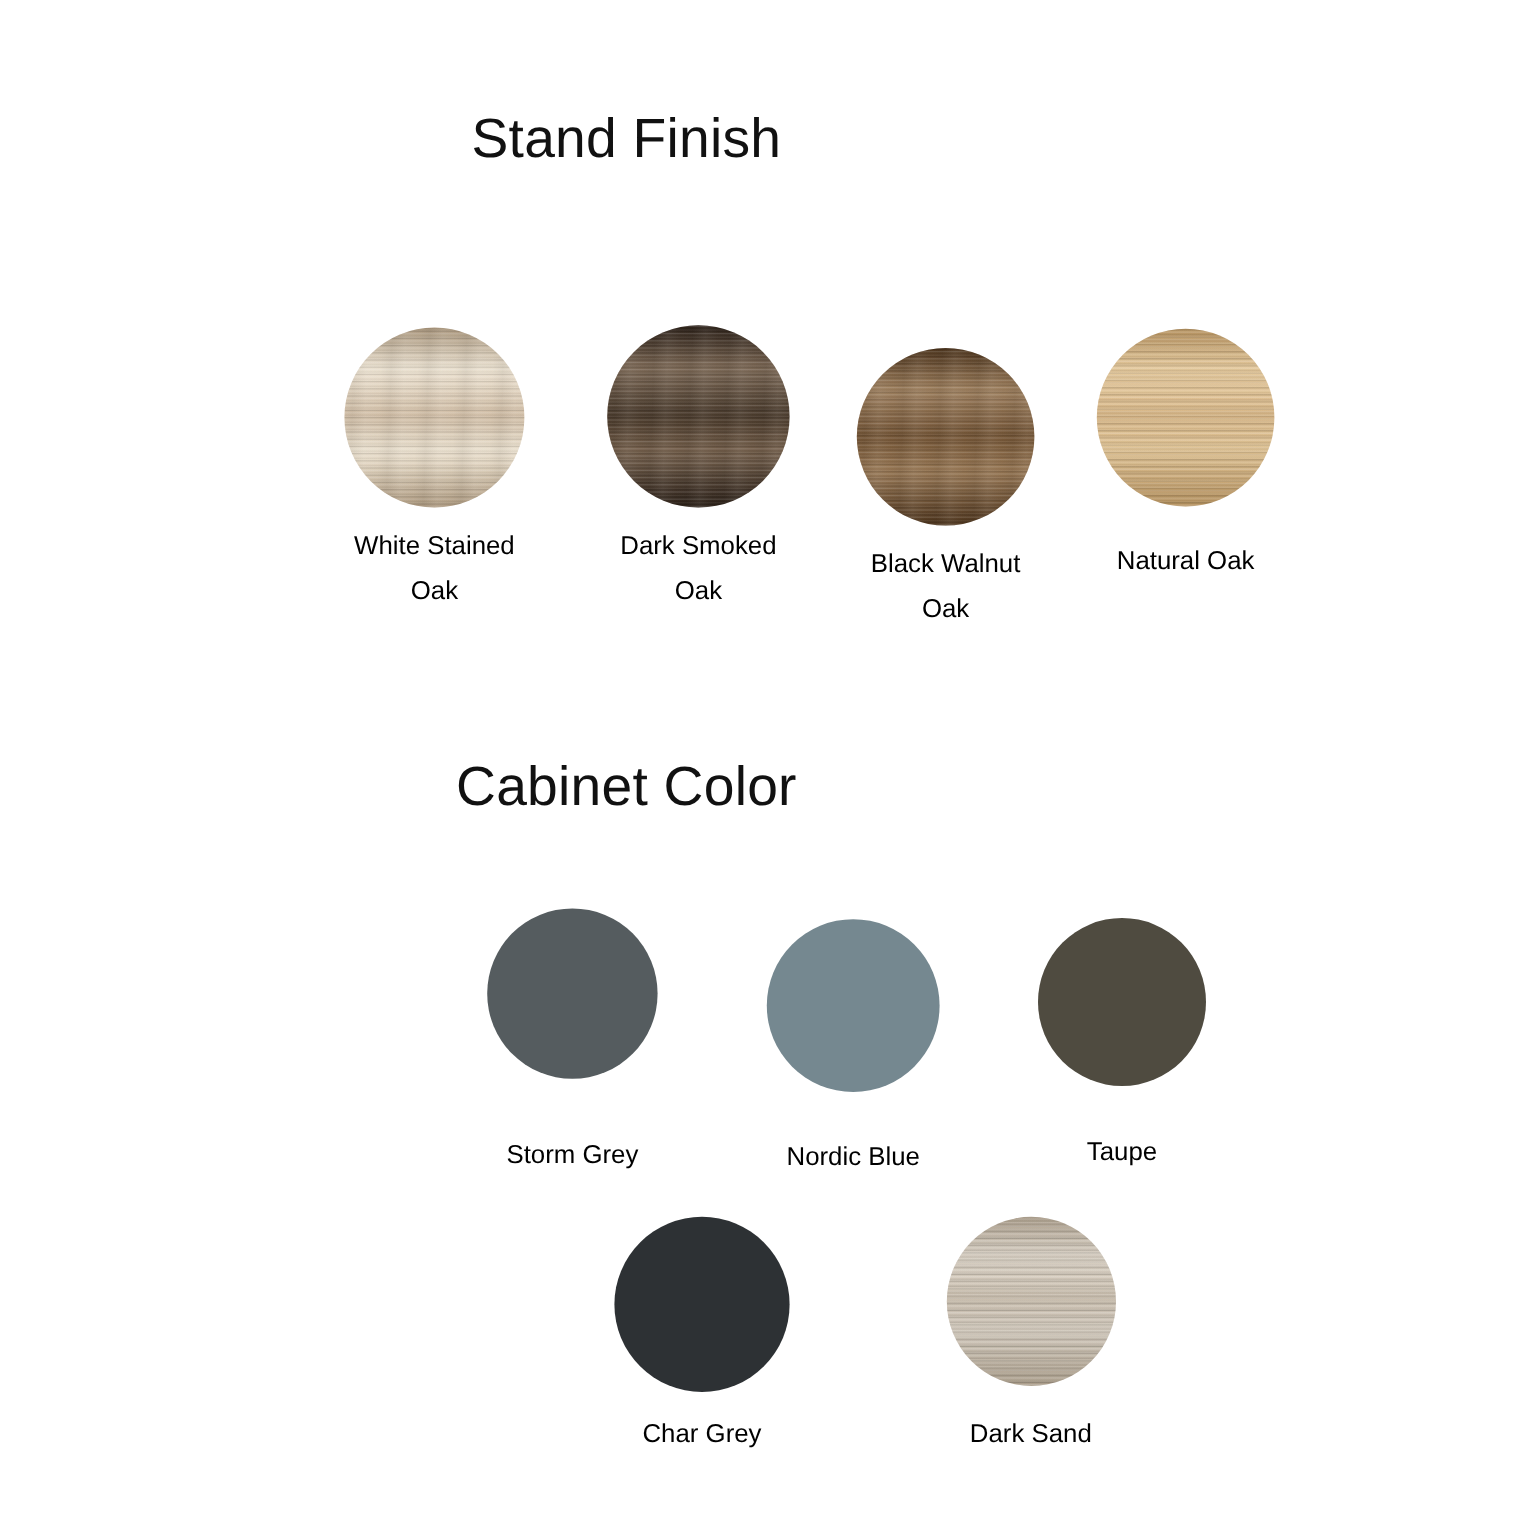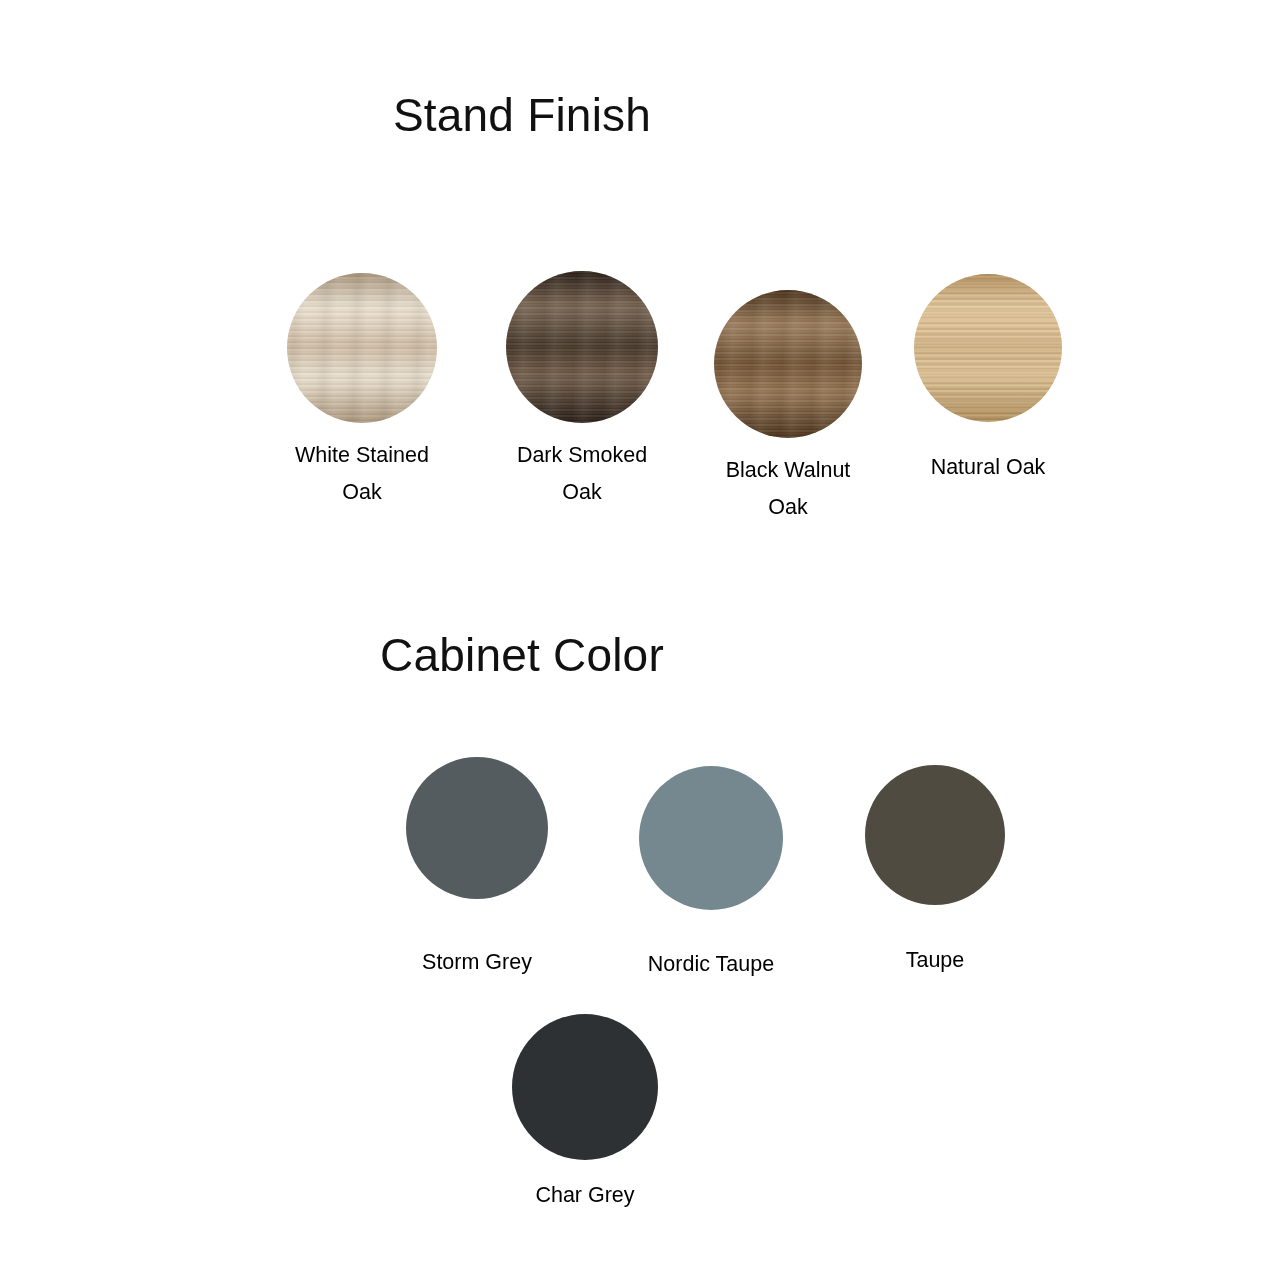--- a/index.html
+++ b/index.html
@@ -161,27 +161,34 @@
 
   <div class="section-title" id="cabinet-title">Cabinet Color</div>
 
   <div class="swatch" id="sw-storm-grey" style="left:377px; top:757px;">
     <div class="disc" id="d-storm-grey" style="width: 142px; height: 142px; background: rgb(85, 92, 95);"></div>
     <div class="swatch-label" style="margin-top:45px;">Storm Grey</div>
   </div>
 
   <div class="swatch" id="sw-nordic-blue" style="left:611px; top:766px;">
     <div class="disc" id="d-nordic-blue" style="width: 144px; height: 144px; background: rgb(117, 136, 144);"></div>
-    <div class="swatch-label" style="margin-top:36px;">Nordic Taupe</div>
+    <div class="swatch-label" style="margin-top:36px;">Nordic Blue</div>
   </div>
 
   <div class="swatch" id="sw-taupe" style="left:835px; top:765px;">
     <div class="disc" id="d-taupe" style="width: 140px; height: 140px; background: rgb(79, 75, 64);"></div>
     <div class="swatch-label" style="margin-top:37px;">Taupe</div>
   </div>
 
   <div class="swatch" id="sw-char-grey" style="left:485px; top:1014px;">
     <div class="disc" id="d-char-grey" style="width: 146px; height: 146px; background: rgb(45, 49, 52);"></div>
     <div class="swatch-label" style="margin-top:17px;">Char Grey</div>
   </div>
 
+  <div class="swatch" id="sw-dark-sand" style="left:759px; top:1014px;">
+    <div class="disc" id="d-dark-sand" style="width: 141px; height: 141px; background: linear-gradient(rgb(182, 168, 148) 0%, rgb(216, 207, 194) 22%, rgb(201, 189, 172) 48%, rgb(216, 207, 194) 68%, rgb(182, 168, 148) 100%);">
+      <div class="grain grain-lines"></div>
+      <div class="grain grain-soft"></div>
+    </div>
+    <div class="swatch-label" style="margin-top:22px;">Dark Sand</div>
+  </div>
 
 </div>
 
 </body></html>

